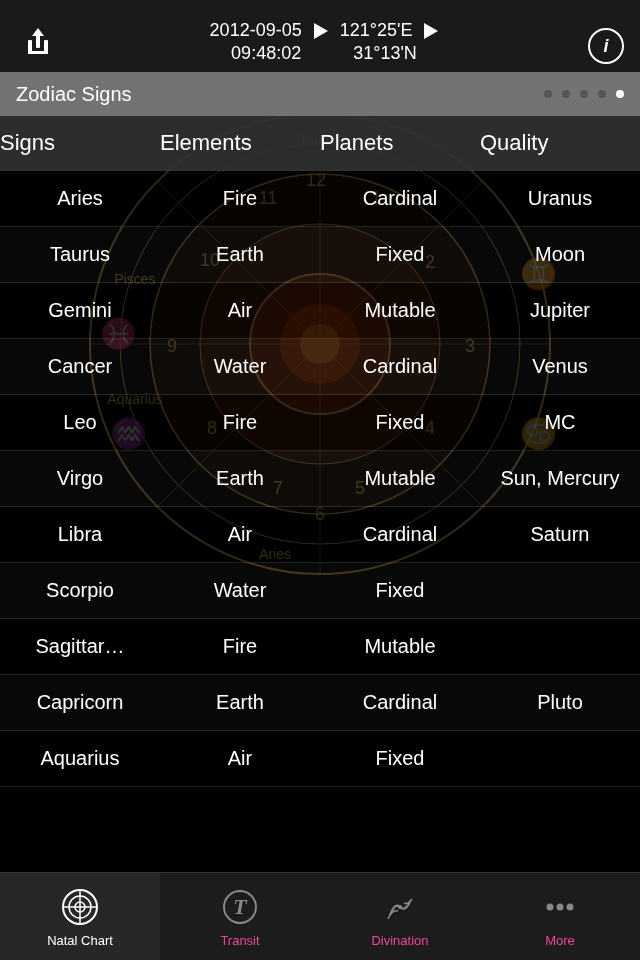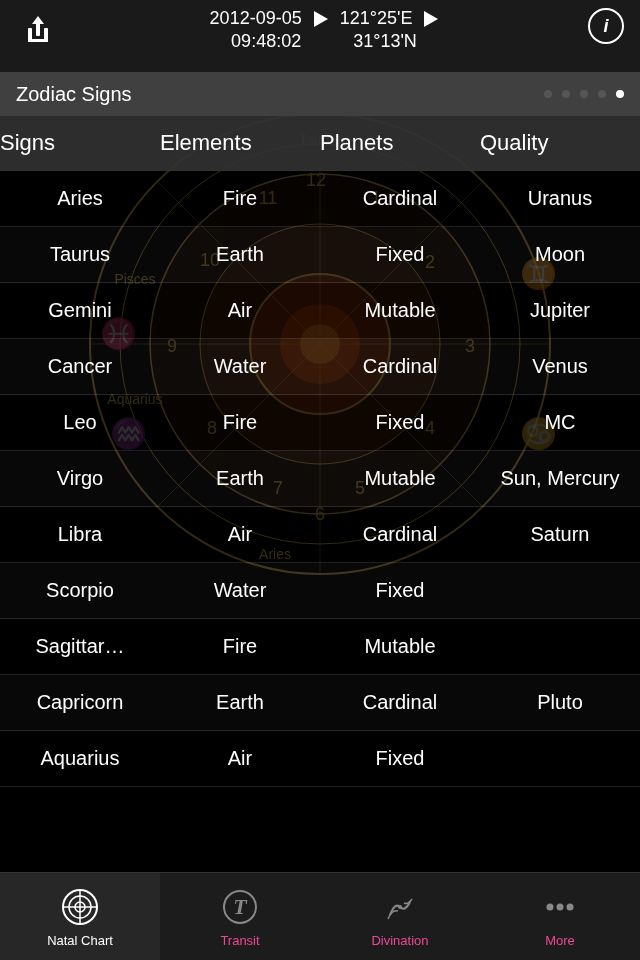--- a/index.html
+++ b/index.html
@@ -12,21 +12,21 @@
       overflow: hidden;
       position: relative;
     }
 
     
     .status-bar {
       position: relative;
       z-index: 10;
       background: #1a1a1a;
       display: flex;
-      align-items: flex-start;
+      align-items: flex-end;
       justify-content: space-between;
       padding: 8px 16px;
       height: 72px;
     }
     .status-bar .share-icon {
       width: 44px;
       height: 44px;
       display: flex;
       align-items: center;
       justify-content: center;
@@ -62,21 +62,21 @@
       justify-content: center;
       font-style: italic;
       font-size: 18px;
       font-weight: bold;
     }
 
     
     .page-indicator {
       position: relative;
       z-index: 10;
-      background: #404040;
+      background: #737373;
       display: flex;
       align-items: center;
       padding: 10px 16px;
       gap: 0;
       height: 44px;
     }
     .page-indicator .title {
       font-size: 20px;
       color: #fff;
       margin-right: auto;

